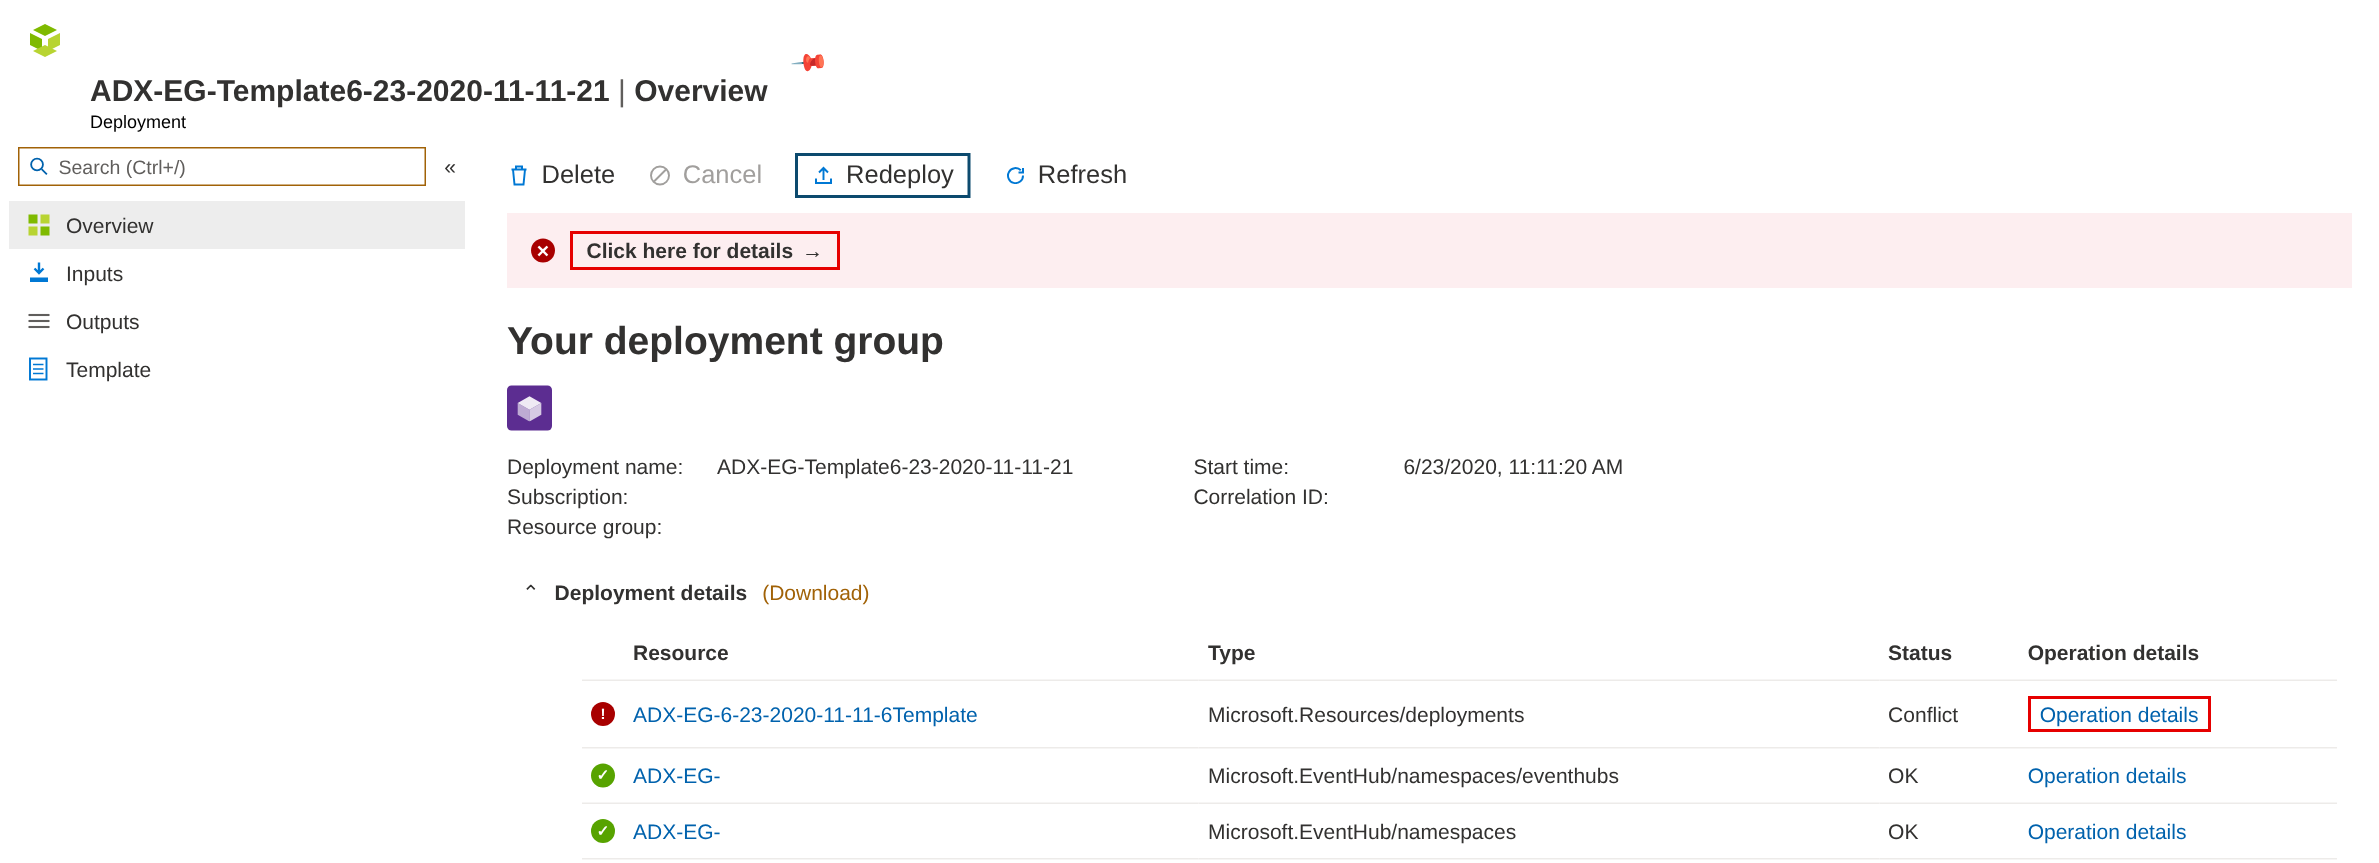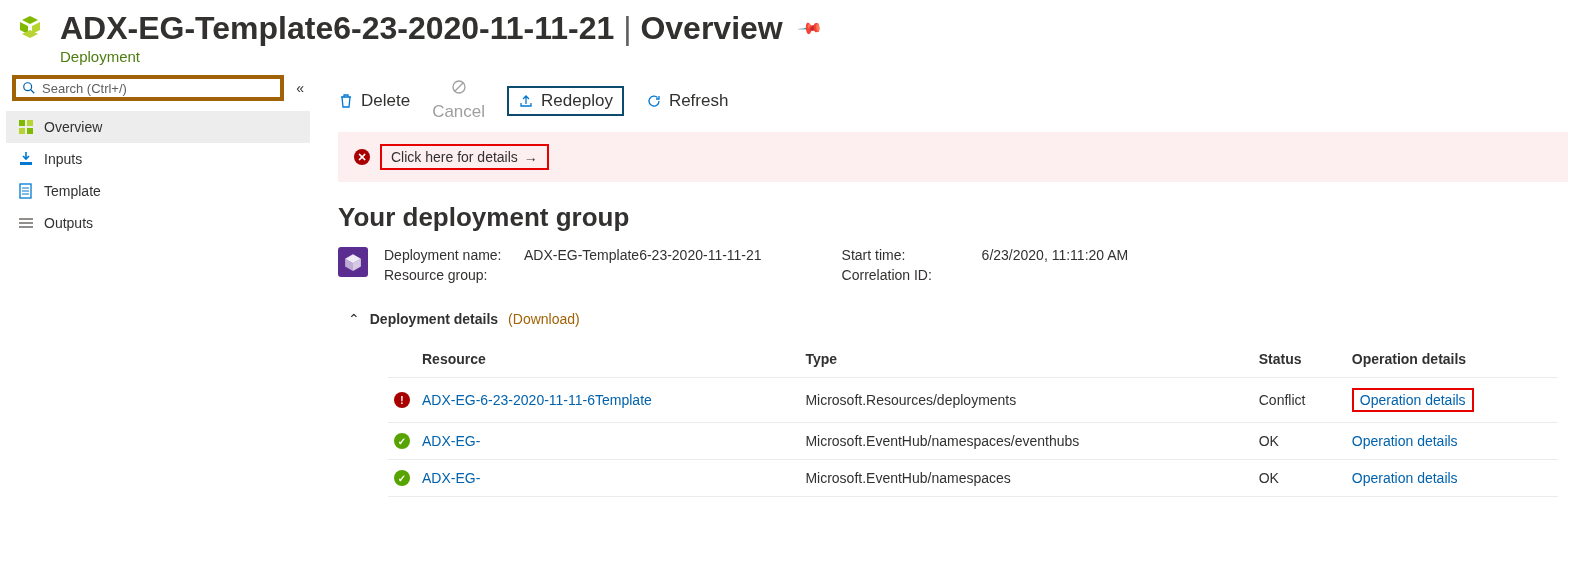--- a/index.html
+++ b/index.html
@@ -9,51 +9,51 @@
     color: #323130;
     background: #fff;
     width: 1586px;
     height: 575px;
     overflow: hidden;
   }
   .header { display: flex; align-items: flex-start; padding: 10px 14px 8px 14px; gap: 14px; }
   .resource-icon { width: 32px; height: 32px; flex-shrink: 0; margin-top: 4px; }
   .title-block { flex: 1; }
   .title-row { display: flex; align-items: center; gap: 18px; }
-  .title { font-size: 32px; font-weight: 600; color: #323130; }
+  .title { font-size: 20px; font-weight: 600; color: #323130; margin-top: 40px; }
   .title .sep { font-weight: 400; color: #605e5c; }
-  .subtitle { font-size: 15px; color: #4d7c0f; margin-top: 1px; }
+  .subtitle { font-size: 12px; color: #000000; margin-top: 1px; }
   .pin { font-size: 16px; color: #323130; display:inline-block; transform: rotate(40deg); }
 
   .layout { display: flex; }
   .sidebar { width: 316px; flex-shrink: 0; padding: 0 6px; }
   .search-row { display: flex; align-items: center; gap: 12px; padding: 2px 6px 10px 6px; }
-  .search-box { flex:1; display: flex; align-items:center; border: 4px solid #a16207; height: 26px; padding: 0 6px; gap: 6px; }
+  .search-box { flex:1; display: flex; align-items:center; border: 1px solid #a16207; height: 26px; padding: 0 6px; gap: 6px; }
   .search-box input { border: none; outline: none; flex: 1; font-size: 13px; color: #605e5c; }
   .search-ph::placeholder { color:#605e5c; }
   .collapse-chevron { font-size: 14px; color:#323130; }
 
   .nav-item { display: flex; align-items:center; gap: 10px; padding: 8px 12px; font-size: 14px; cursor: pointer; }
   .nav-item.active { background: #ededed; }
   .nav-icon { width: 16px; height: 16px; flex-shrink: 0; display:flex;align-items:center;justify-content:center; }
 
   .main { flex: 1; padding: 0 18px 0 22px; }
   .toolbar { display: flex; align-items:center; gap: 22px; padding: 6px 0 10px 0; font-size: 17px; }
   .tb-item { display: flex; align-items:center; gap: 7px; cursor:pointer; }
-  .tb-item.disabled { color: #a19f9d; flex-direction: column; }
+  .tb-item.disabled { color: #a19f9d; }
   .redeploy-box { border: 2px solid #0c4a6e; padding: 3px 9px; }
   .toolbar svg { width:16px; height:16px; }
 
   .alert { background: #fdeef0; display:flex; align-items:center; gap:12px; padding:12px 16px; font-size:14px; }
   .alert-error-icon { width:16px; height:16px; background:#a80000;border-radius:50%;display:flex;align-items:center;justify-content:center;color:#fff;font-size:11px;font-weight:bold; }
-  .alert-link-box { border: 2px solid #e60000; padding: 3px 9px; margin-left:-2px; display:flex;align-items:center;gap:6px; }
+  .alert-link-box { border: 2px solid #e60000; padding: 3px 9px; margin-left:-2px; display:flex;align-items:center;gap:6px;font-weight:bold; }
 
   .fail-heading { font-size: 26px; font-weight: 600; padding: 20px 0 14px 0; }
 
-  .summary { display:flex; align-items:flex-start; gap: 16px; }
+  .summary { display:flex; align-items:flex-start; gap: 16px; flex-direction: column; }
   .summary-icon { width:30px; height:30px; background:#5c2d91; border-radius:3px; display:flex;align-items:center;justify-content:center;color:#fff; }
   .summary-grid { display:flex; gap: 80px; font-size:14px; }
   .summary-col { display:flex; flex-direction:column; gap:4px; }
   .summary-row { display:flex; gap:10px; }
   .summary-label { color:#323130; min-width:130px; }
   .summary-val { color:#323130; }
 
   .details-header { display:flex; align-items:center; gap: 10px; padding: 28px 0 16px 10px; font-size:14px; }
   .chevr { font-size:14px; }
   .details-title { font-weight:600; }
@@ -124,37 +124,37 @@
           <svg viewBox="0 0 16 16">
             <rect x="2" y="11" width="12" height="3" fill="#0078d4"></rect>
             <path d="M8 1 L8 8 M5 5 L8 8 L11 5" stroke="#0078d4" stroke-width="1.6" fill="none"></path>
           </svg>
         </span>
       <span>Inputs</span>
     </div>
     <div class="nav-item">
       <span class="nav-icon">
           <svg viewBox="0 0 16 16">
+            <line x1="1" y1="4" x2="15" y2="4" stroke="#605e5c" stroke-width="1.4"></line>
+            <line x1="1" y1="8" x2="15" y2="8" stroke="#605e5c" stroke-width="1.4"></line>
+            <line x1="1" y1="12" x2="15" y2="12" stroke="#605e5c" stroke-width="1.4"></line>
+          </svg>
+        </span>
+      <span>Outputs</span>
+    </div>
+    <div class="nav-item">
+      <span class="nav-icon">
+          <svg viewBox="0 0 16 16">
             <rect x="2" y="1" width="11" height="14" fill="none" stroke="#0078d4" stroke-width="1.3"></rect>
             <line x1="4" y1="5" x2="11" y2="5" stroke="#0078d4"></line>
             <line x1="4" y1="8" x2="11" y2="8" stroke="#0078d4"></line>
             <line x1="4" y1="11" x2="11" y2="11" stroke="#0078d4"></line>
           </svg>
         </span>
       <span>Template</span>
-    </div>
-    <div class="nav-item">
-      <span class="nav-icon">
-          <svg viewBox="0 0 16 16">
-            <line x1="1" y1="4" x2="15" y2="4" stroke="#605e5c" stroke-width="1.4"></line>
-            <line x1="1" y1="8" x2="15" y2="8" stroke="#605e5c" stroke-width="1.4"></line>
-            <line x1="1" y1="12" x2="15" y2="12" stroke="#605e5c" stroke-width="1.4"></line>
-          </svg>
-        </span>
-      <span>Outputs</span>
     </div>
   </div>
 
   <div class="main">
 
     <div class="toolbar">
       <div class="tb-item">
         <svg viewBox="0 0 16 16">
             <path d="M3 4h10M6 4V2h4v2M4 4l1 10h6l1-10" stroke="#0078d4" stroke-width="1.3" fill="none"></path>
           </svg>
@@ -197,20 +197,24 @@
             <polygon points="8,1 15,5 8,9 1,5" fill="#fff" opacity="0.9"></polygon>
             <polygon points="1,5 1,12 8,16 8,9" fill="#fff" opacity="0.6"></polygon>
             <polygon points="15,5 15,12 8,16 8,9" fill="#fff" opacity="0.75"></polygon>
           </svg>
       </div>
       <div class="summary-grid">
         <div class="summary-col">
           <div class="summary-row">
             <span class="summary-label">Deployment name:</span>
             <span class="summary-val">ADX-EG-Template6-23-2020-11-11-21</span>
+          </div>
+          <div class="summary-row">
+            <span class="summary-label">Subscription:</span>
+            <span class="summary-val"></span>
           </div>
           <div class="summary-row">
             <span class="summary-label">Resource group:</span>
             <span class="summary-val"></span>
           </div>
         </div>
         <div class="summary-col">
           <div class="summary-row">
             <span class="summary-label">Start time:</span>
             <span class="summary-val">6/23/2020, 11:11:20 AM</span>

